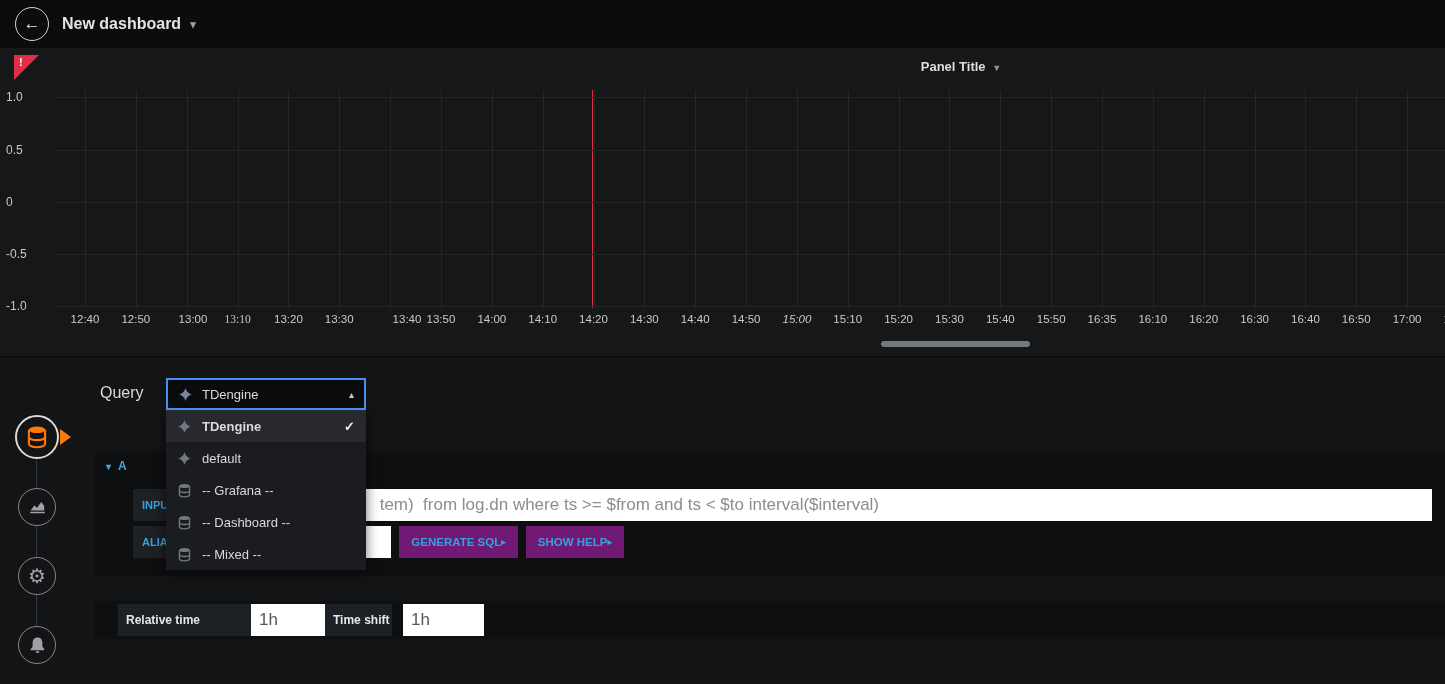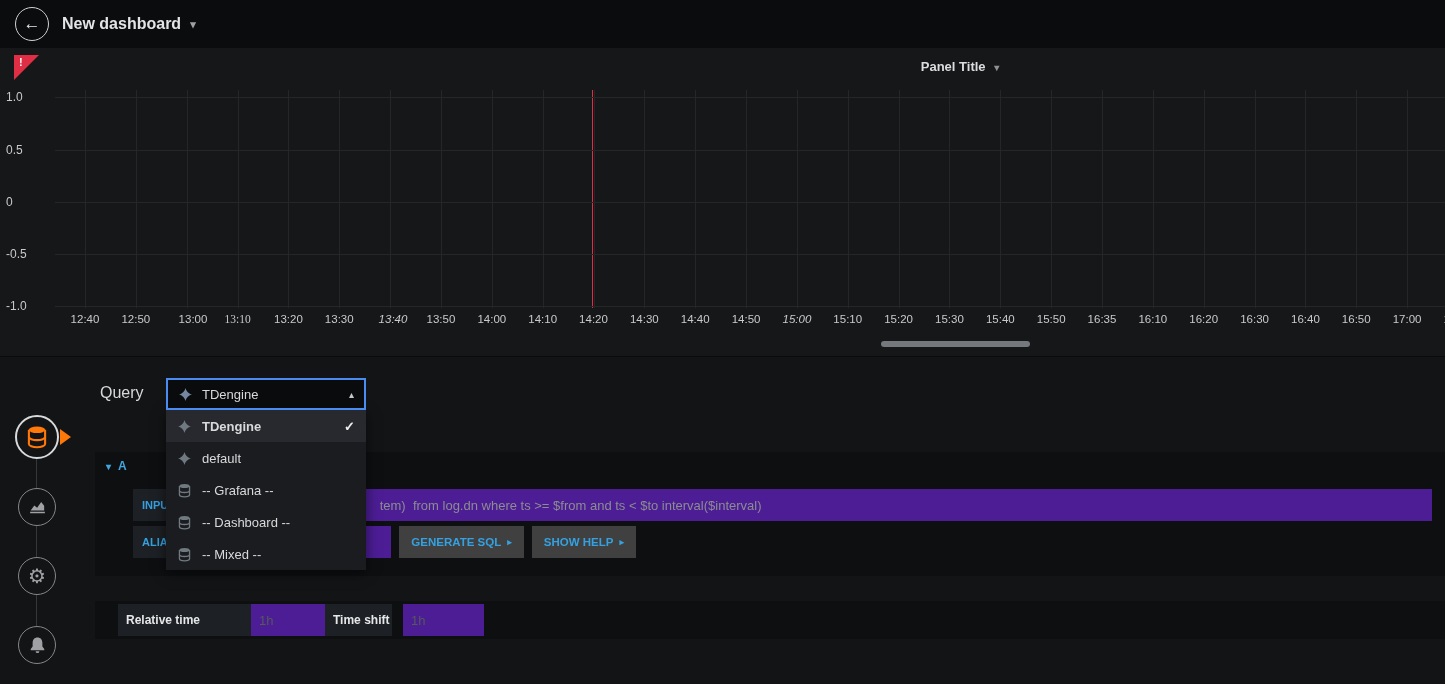--- a/index.html
+++ b/index.html
@@ -65,26 +65,26 @@
 
   #row-a{position:absolute;left:95px;top:95px;width:1350px;height:124px;background:#0e0f11}
   #row-a-header{height:28px;display:flex;align-items:center;padding-left:11px;gap:7px;
     font-size:12px;font-weight:bold;color:#41a6e0;cursor:pointer}
   #row-a-caret{font-size:10px}
   .form-row{position:absolute;left:38px;height:32px;display:flex;gap:4px}
   #sql-row{top:37px;right:13px}
   #alias-row{top:74px}
   .chip{background:#1d2024;display:flex;align-items:center;padding:0 9px;font-size:11px;
     font-weight:bold;color:#35a1e0;white-space:nowrap}
-  .tinput{background:#4c1d95;border:none;outline:none;height:32px;color:#8b8d90;font-size:13px;
+  .tinput{background:#ffffff;border:none;outline:none;height:32px;color:#8b8d90;font-size:17px;
     font-family:"Liberation Sans",sans-serif;padding:0 8px}
   .tinput::placeholder{color:#55585c}
   #sql-input{flex:1;padding-left:166px}
   #alias-input{width:185px}
-  .chip-btn{background:#404040;display:flex;align-items:center;gap:6px;padding:8px 12px;
+  .chip-btn{background:#701a75;display:flex;align-items:center;padding:8px 12px;
     font-size:11.5px;font-weight:bold;color:#35a1e0;cursor:pointer;margin-left:4px}
   .chip-btn .rcaret{font-size:9px}
 
   #time-opts{position:absolute;left:95px;top:244px;width:1350px;height:38px;background:#0e0f11}
   .topt{position:absolute;top:3px;height:32px}
   .chip.white{color:#e6e7e8;font-size:12px;justify-content:flex-start;padding-left:8px}
   #relative-chip{left:23px;width:133px}
   #relative-input{left:156px;width:78px;position:absolute}
   #shift-chip{left:230px;width:67px}
   #shift-input{left:308px;width:81px;position:absolute}
@@ -118,21 +118,21 @@
     <div class="xtick" style="left: 135.85px;">12:50</div>
     <div class="vgrid" style="left: 186.7px;"></div>
     <div class="xtick" style="left: 193px;">13:00</div>
     <div class="vgrid" style="left: 237.55px;"></div>
     <div class="xtick" style="left: 237.55px; font-family: Liberation Serif, serif;">13:10</div>
     <div class="vgrid" style="left: 288.4px;"></div>
     <div class="xtick" style="left: 288.4px;">13:20</div>
     <div class="vgrid" style="left: 339.25px;"></div>
     <div class="xtick" style="left: 339.25px;">13:30</div>
     <div class="vgrid" style="left: 390.1px;"></div>
-    <div class="xtick" style="left: 393px; font-style: italic;">13:40</div>
+    <div class="xtick" style="left: 407px;">13:40</div>
     <div class="vgrid" style="left: 440.95px;"></div>
     <div class="xtick" style="left: 440.95px;">13:50</div>
     <div class="vgrid" style="left: 491.8px;"></div>
     <div class="xtick" style="left: 491.8px;">14:00</div>
     <div class="vgrid" style="left: 542.65px;"></div>
     <div class="xtick" style="left: 542.65px;">14:10</div>
     <div class="vgrid" style="left: 593.5px;"></div>
     <div class="xtick" style="left: 593.5px;">14:20</div>
     <div class="vgrid" style="left: 644.35px;"></div>
     <div class="xtick" style="left: 644.35px;">14:30</div>

